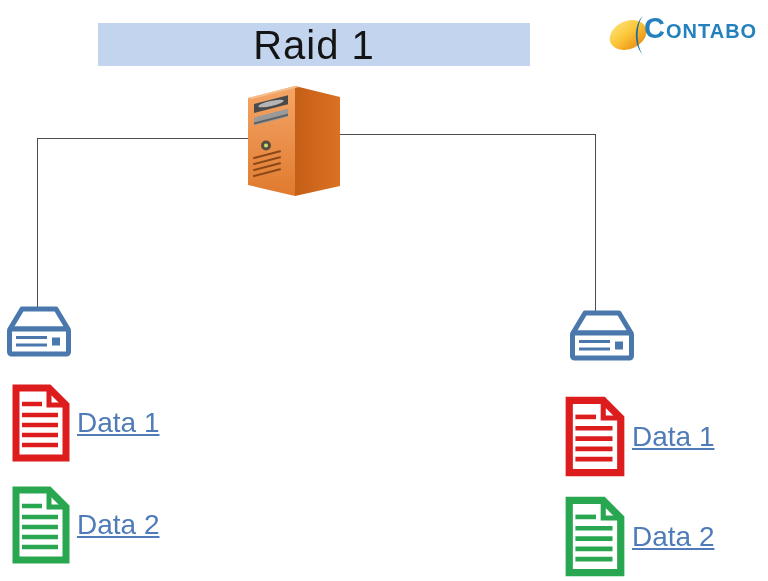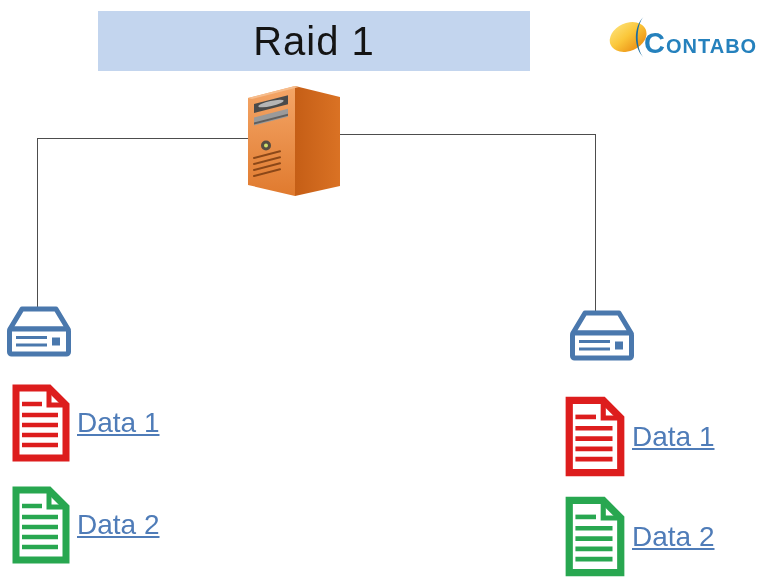--- a/index.html
+++ b/index.html
@@ -6,32 +6,32 @@
   .stage{
     position:relative;
     width:768px;height:581px;
     background:#ffffff;
     font-family:"Liberation Sans", sans-serif;
     overflow:hidden;
   }
 
   
   .banner{
-    position:absolute;left:98px;top:11px;width:432px;height:60px;
+    position:absolute;left:98px;top:23px;width:432px;height:43px;
     background:#c3d5ee;
     display:flex;align-items:center;justify-content:center;
   }
   .banner .title{
     font-size:40px;color:#141414;letter-spacing:1px;line-height:1;
   }
 
   
   .logo{
     position:absolute;left:608px;top:12px;height:48px;
-    display:flex;align-items:flex-end;
+    display:flex;align-items:flex-start;
   }
   .logo-swoosh{width:46px;height:46px;flex:0 0 auto;}
   .logo-text{
     display:inline-block;
     margin-left:-10px;
     font-size:20px;font-weight:bold;color:#2581bd;letter-spacing:1px;
   }
   .logo-text::first-letter{font-size:29px;}
 
   

